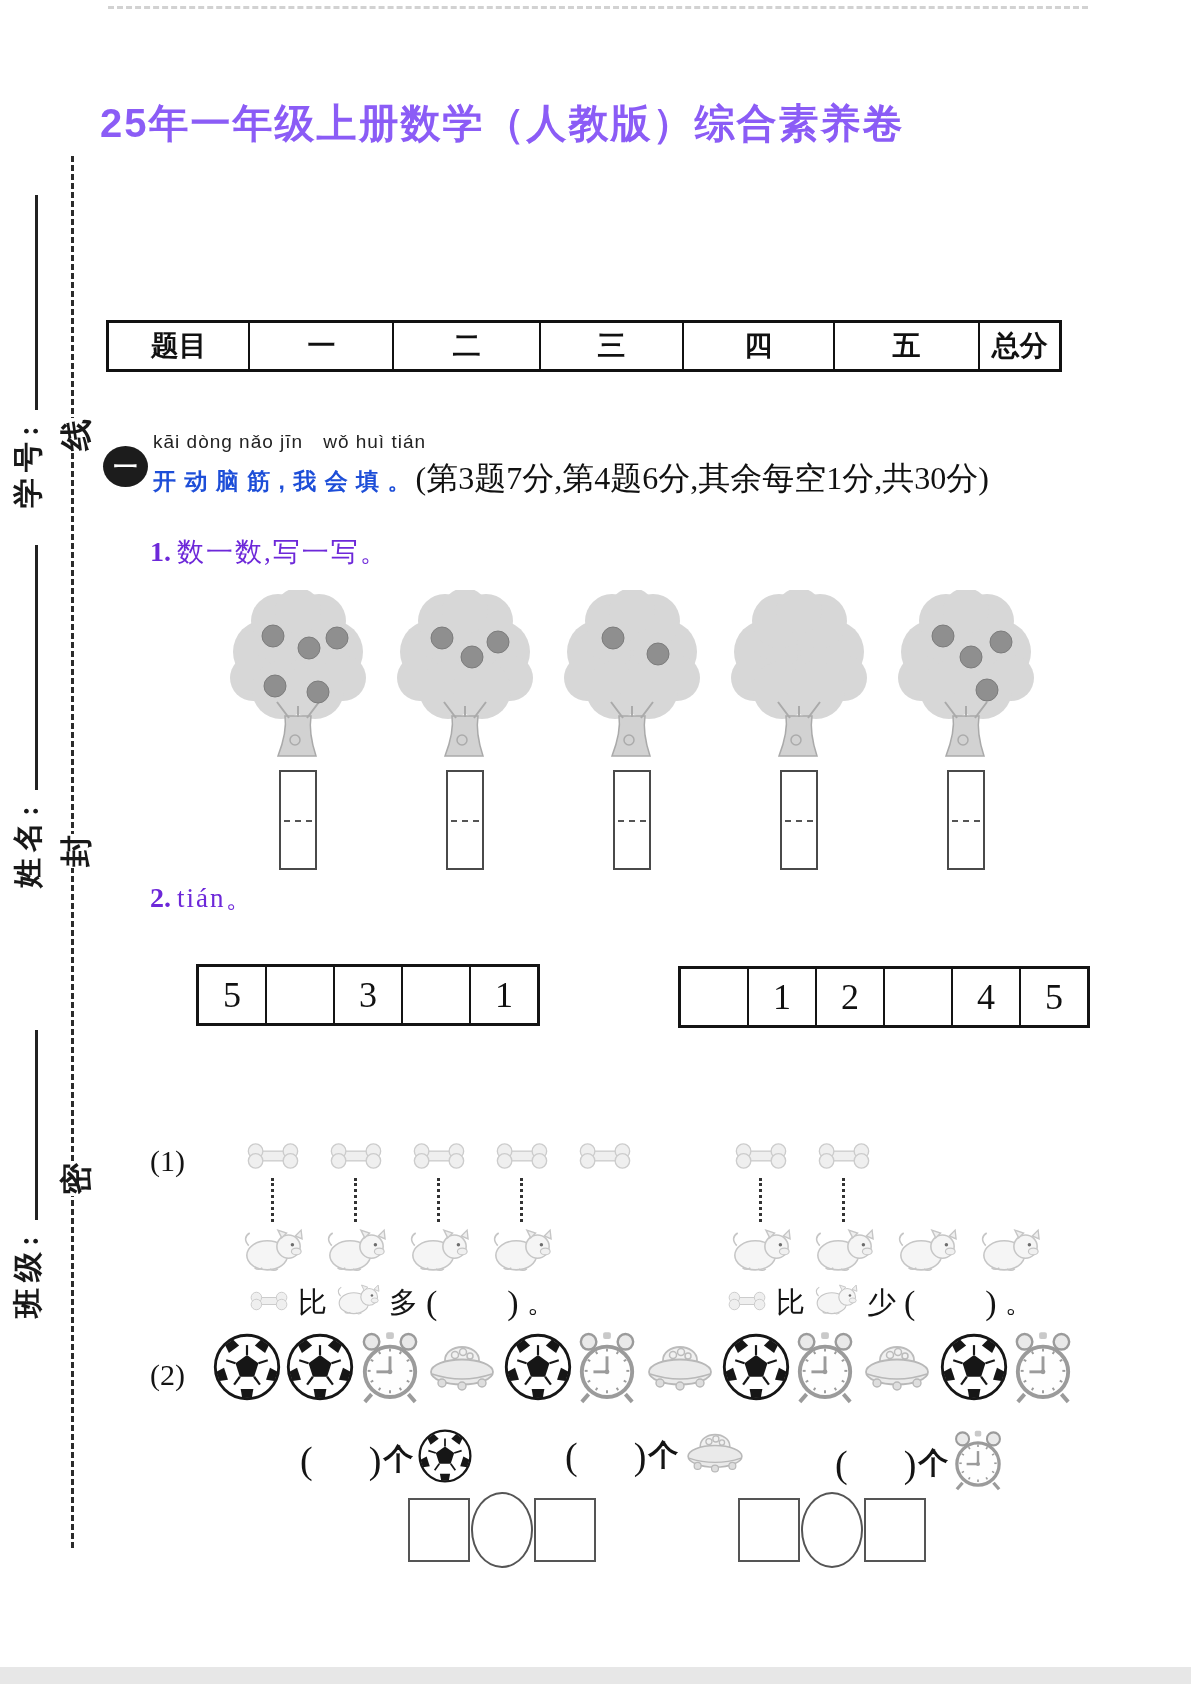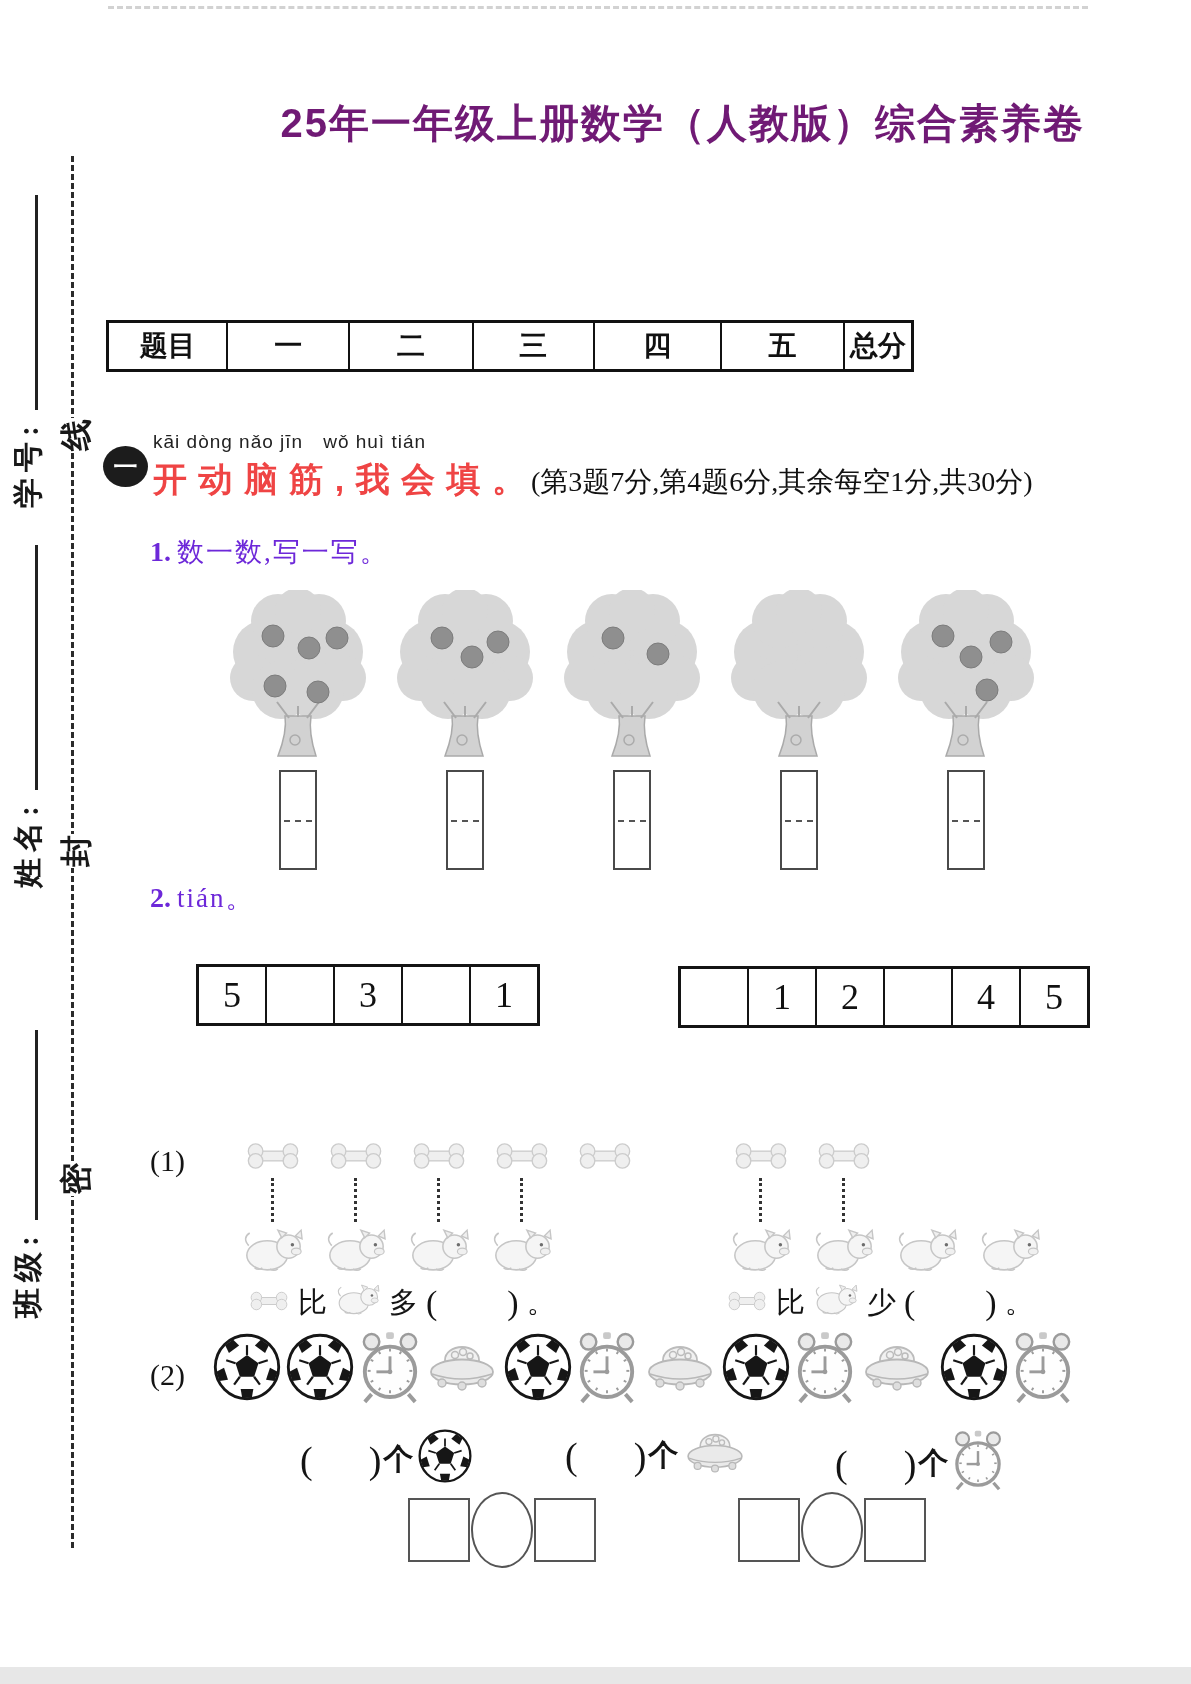--- a/index.html
+++ b/index.html
@@ -11,42 +11,42 @@
   .seal-line{position:absolute;left:71px;top:156px;height:1392px;width:0;border-left:3.5px dashed #2b2b2b;}
   .seal-field{position:absolute;transform:rotate(-90deg);transform-origin:0 0;white-space:nowrap;
               font-family:"Liberation Serif", serif;font-weight:600;font-size:30px;line-height:36px;color:#181818;}
   .seal-label{letter-spacing:6px;}
   .seal-blank{display:inline-block;height:6px;border-bottom:3px solid #222;margin-left:10px;}
   .b215{width:215px;} .b245{width:245px;} .b190{width:190px;}
   .seal-char{position:absolute;left:56px;transform:rotate(-90deg);transform-origin:0 0;
              font-family:"Liberation Serif", serif;font-size:32px;font-weight:600;line-height:36px;
              background:#fff;padding:2px 1px;color:#181818;}
   
-  .title{position:absolute;left:100px;top:96px;width:985px;text-align:right;
-         font-family:"Liberation Sans", sans-serif;font-weight:bold;font-size:40px;letter-spacing:2px;color:#701a75;}
+  .title{position:absolute;left:100px;top:96px;width:985px;text-align:left;
+         font-family:"Liberation Sans", sans-serif;font-weight:bold;font-size:40px;letter-spacing:2px;color:#8b5cf6;}
   .subtitle{position:absolute;left:100px;top:190px;width:985px;text-align:center;
          font-family:"Liberation Sans", sans-serif;font-weight:bold;font-size:35px;letter-spacing:4px;color:#111;}
   .meta{position:absolute;left:560px;top:281px;width:503px;text-align:right;
         font-family:"Liberation Sans", sans-serif;font-weight:bold;font-size:23px;color:#111;}
   
-  table.score{position:absolute;left:106px;top:320px;width:808px;border-collapse:collapse;
+  table.score{position:absolute;left:106px;top:320px;width:956px;border-collapse:collapse;
               border:3px solid #111;table-layout:fixed;}
   table.score td{border:2px solid #111;text-align:center;vertical-align:middle;
                  font-family:"Liberation Sans", sans-serif;font-weight:bold;font-size:28px;color:#111;}
   tr.score-head td{height:44px;}
   tr.score-vals td{height:37px;}
   
   .badge{position:absolute;left:103px;top:446px;width:45px;height:41px;background:#1c1c1c;border-radius:50%;
          color:#fff;font-family:"Liberation Sans", sans-serif;font-weight:bold;font-size:24px;
          display:flex;align-items:center;justify-content:center;}
   .pinyin{position:absolute;left:153px;top:429px;font-family:"Liberation Sans", sans-serif;
           font-size:19px;color:#222;letter-spacing:1px;}
   .sec-line{position:absolute;left:153px;top:457px;white-space:nowrap;}
-  .sec-title{font-family:"Liberation Sans", sans-serif;font-weight:bold;font-size:34px;letter-spacing:1px;color:#ef4444;}
-  .sec-note{font-family:"Liberation Serif", serif;font-size:28px;color:#111;margin-left:4px;}
+  .sec-title{font-family:"Liberation Sans", sans-serif;font-weight:bold;font-size:23px;letter-spacing:1px;color:#1d4ed8;}
+  .sec-note{font-family:"Liberation Serif", serif;font-size:32px;color:#111;margin-left:4px;}
   
   .qline{position:absolute;white-space:nowrap;font-size:27px;color:#6d28d9;}
   .qnum{font-weight:bold;font-size:28px;margin-right:6px;}
   .qtxt{letter-spacing:2px;}
   .plabel{position:absolute;font-size:30px;color:#141414;}
   
   .row{position:absolute;display:flex;justify-content:space-between;align-items:center;}
   .tree-cell{width:152px;display:flex;justify-content:center;}
   .box-cell{width:152px;display:flex;justify-content:center;}
   .wbox{width:34px;height:96px;border:2.5px solid #4a4a4a;position:relative;background:#fff;}

